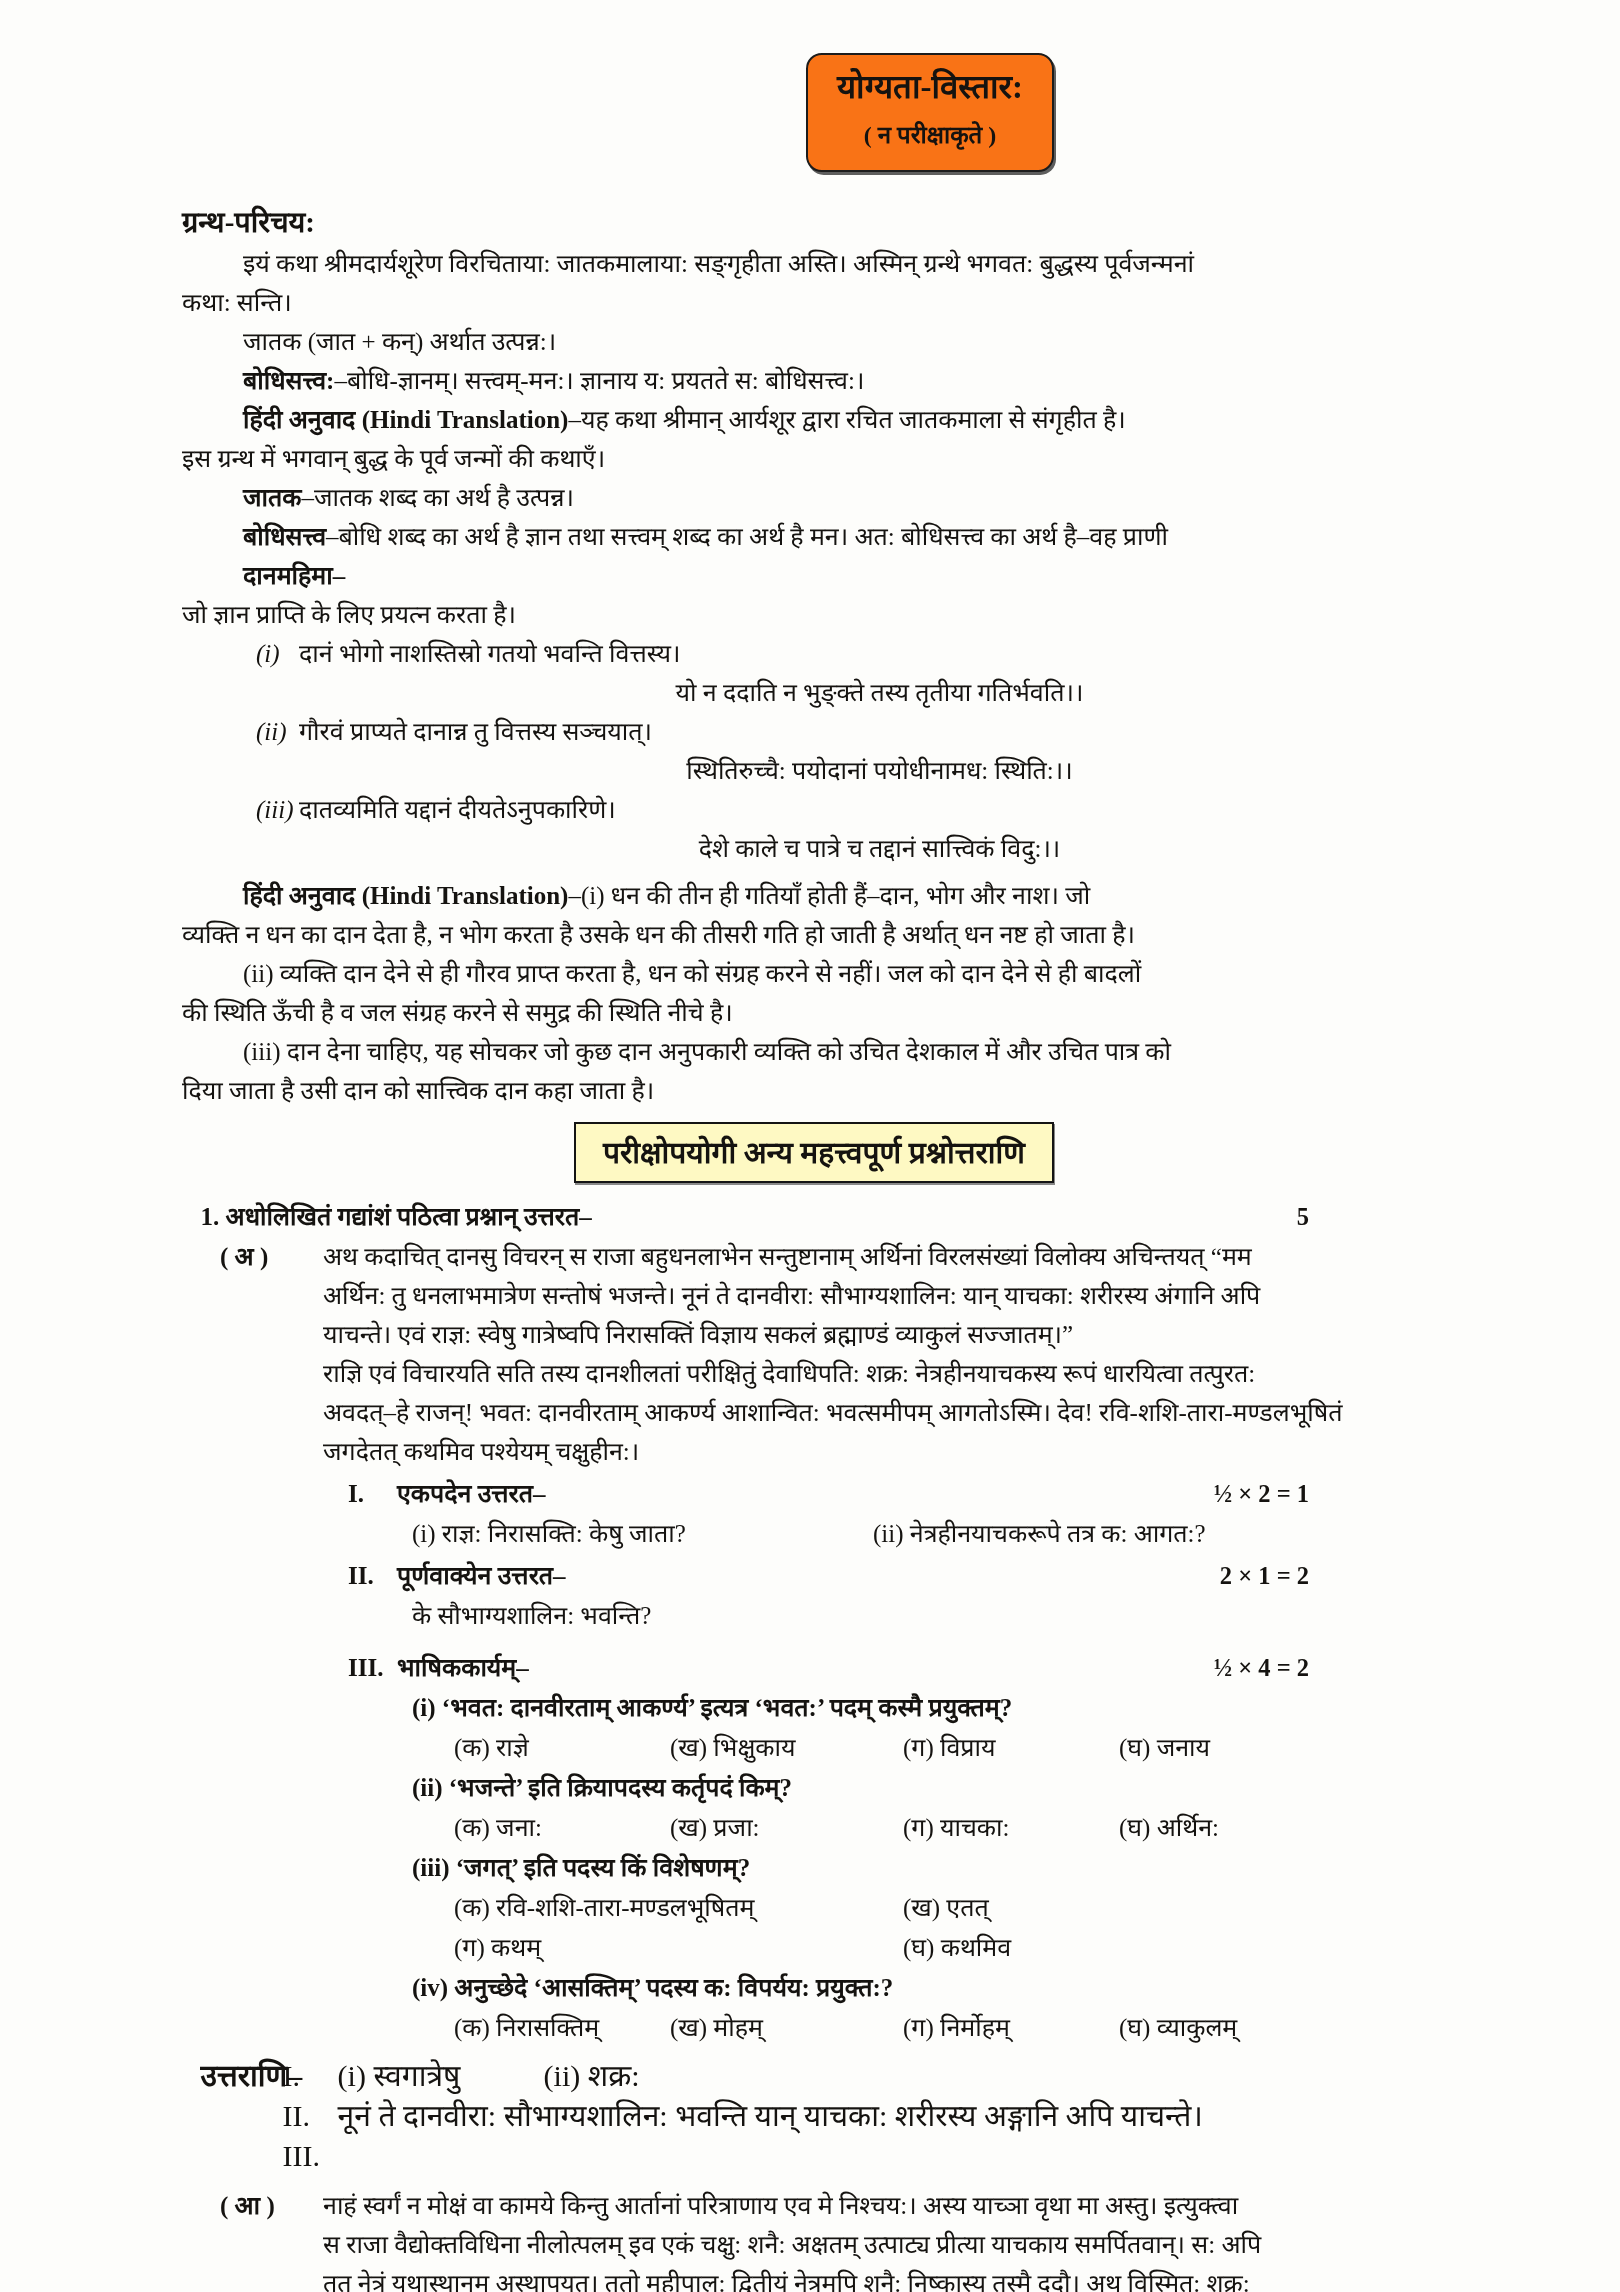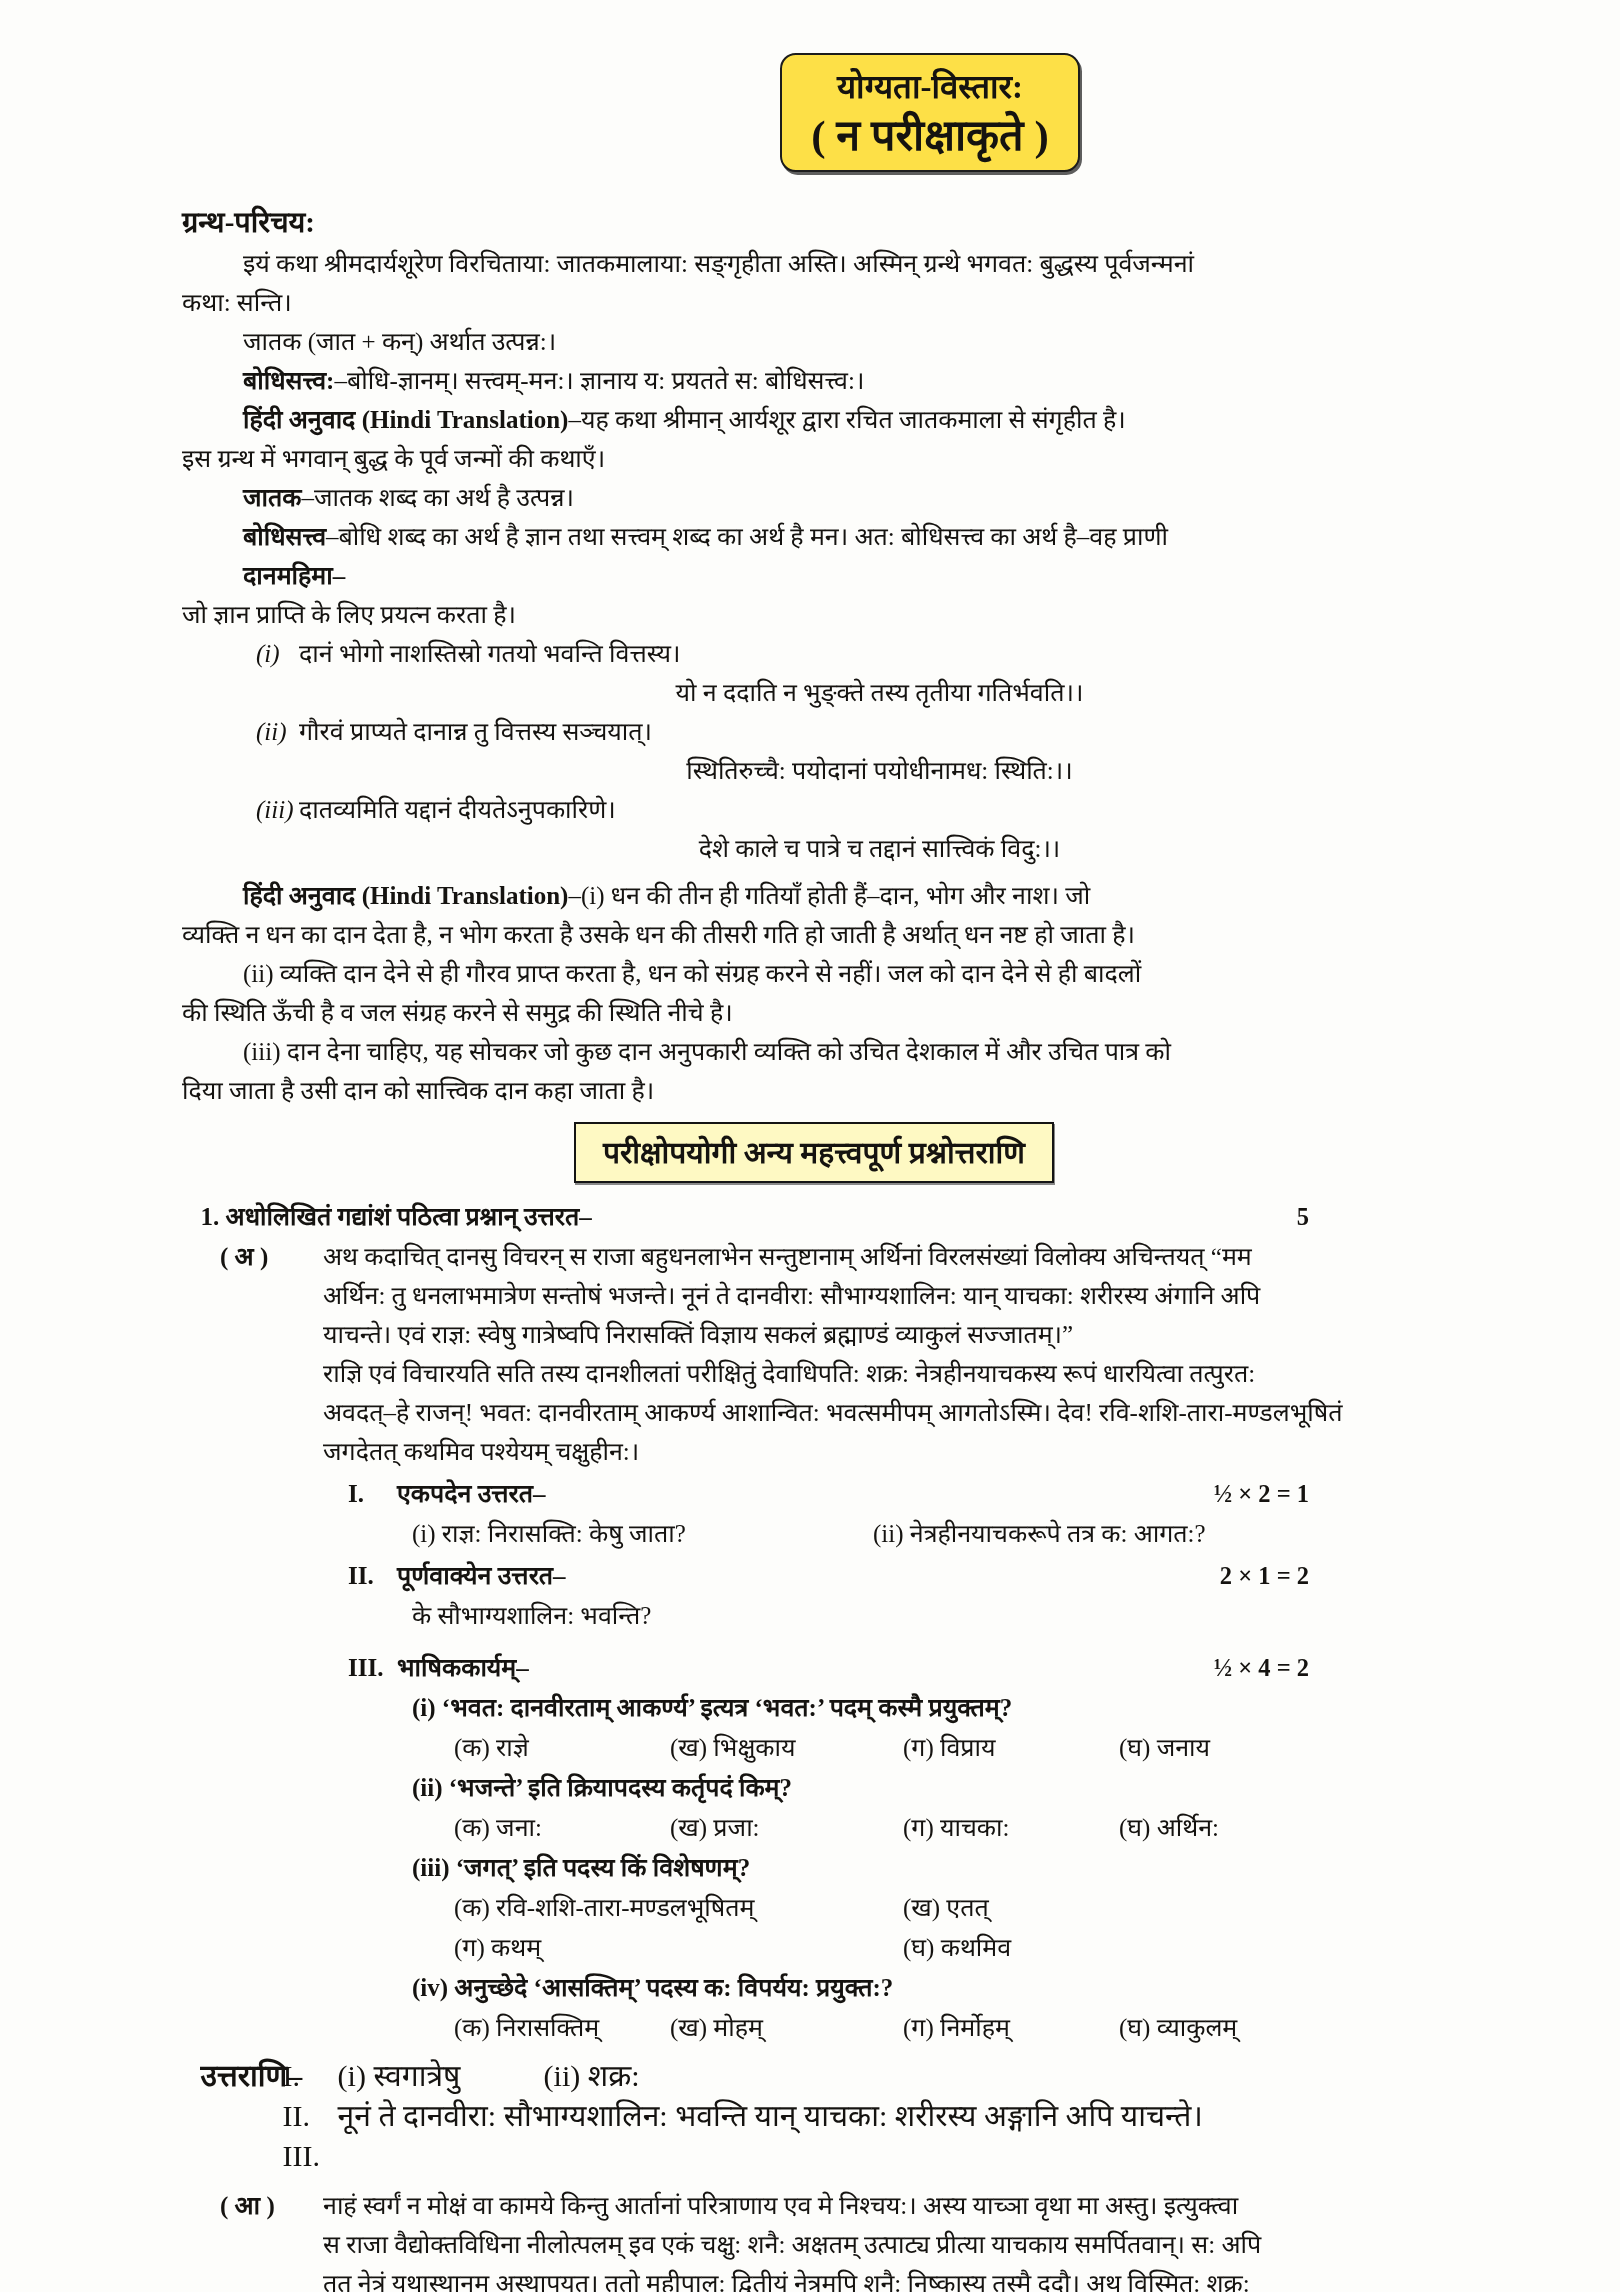--- a/index.html
+++ b/index.html
@@ -22,24 +22,24 @@
   
   .title-box{
     width:fit-content;
     margin:5.9px auto 0;
     transform:translateX(116px);
     border:2.5px solid #1c1c1c;
     border-radius:15.7px;
     box-shadow:2px 2.9px 0 rgba(40,40,40,.75);
     padding:7.8px 29px 11.8px;
     text-align:center;
-    background:#fde047;
+    background:#f97316;
   }
   .tb-l1{ font-size:33px; font-weight:700; line-height:49px; }
-  .tb-l2{ font-size:43px; font-weight:700; line-height:47px; }
+  .tb-l2{ font-size:24px; font-weight:700; line-height:47px; }
 
   .h-left{
     font-size:29px; font-weight:700;
     margin-top:29px; line-height:43px;
   }
 
   .line{ font-size:25px; line-height:39px; min-height:39px; }
   .indent{ text-indent:61px; }
 
   

